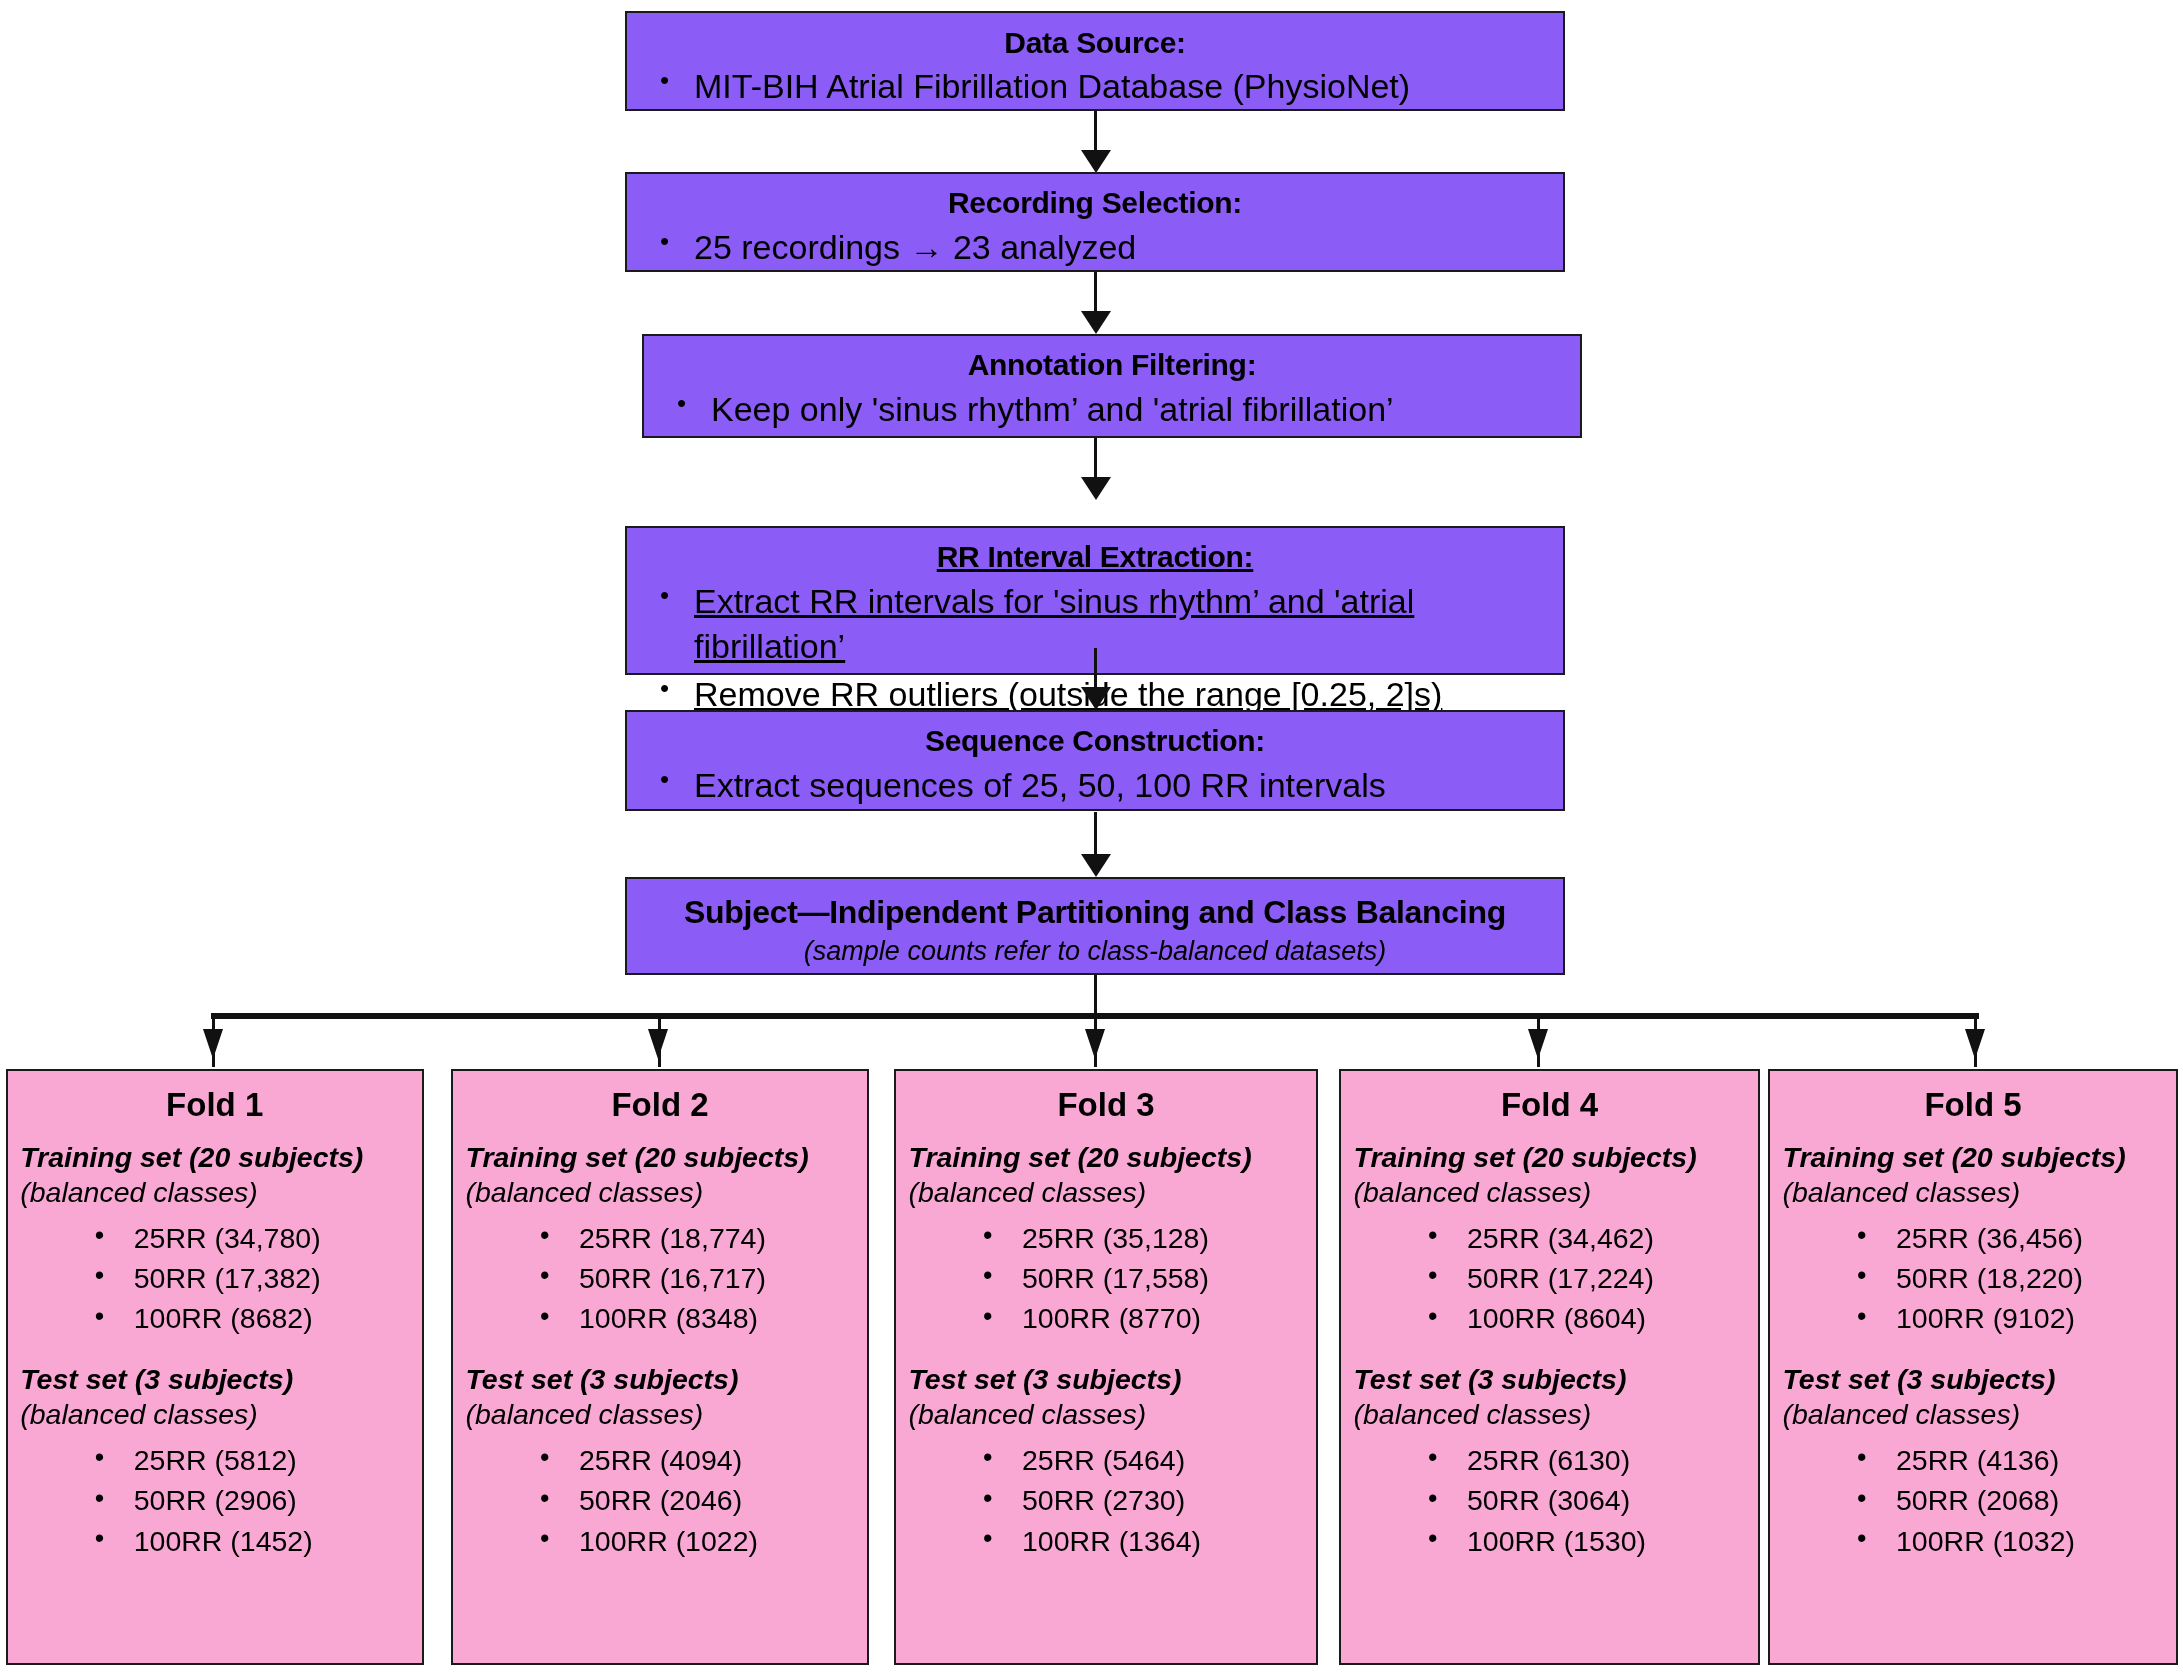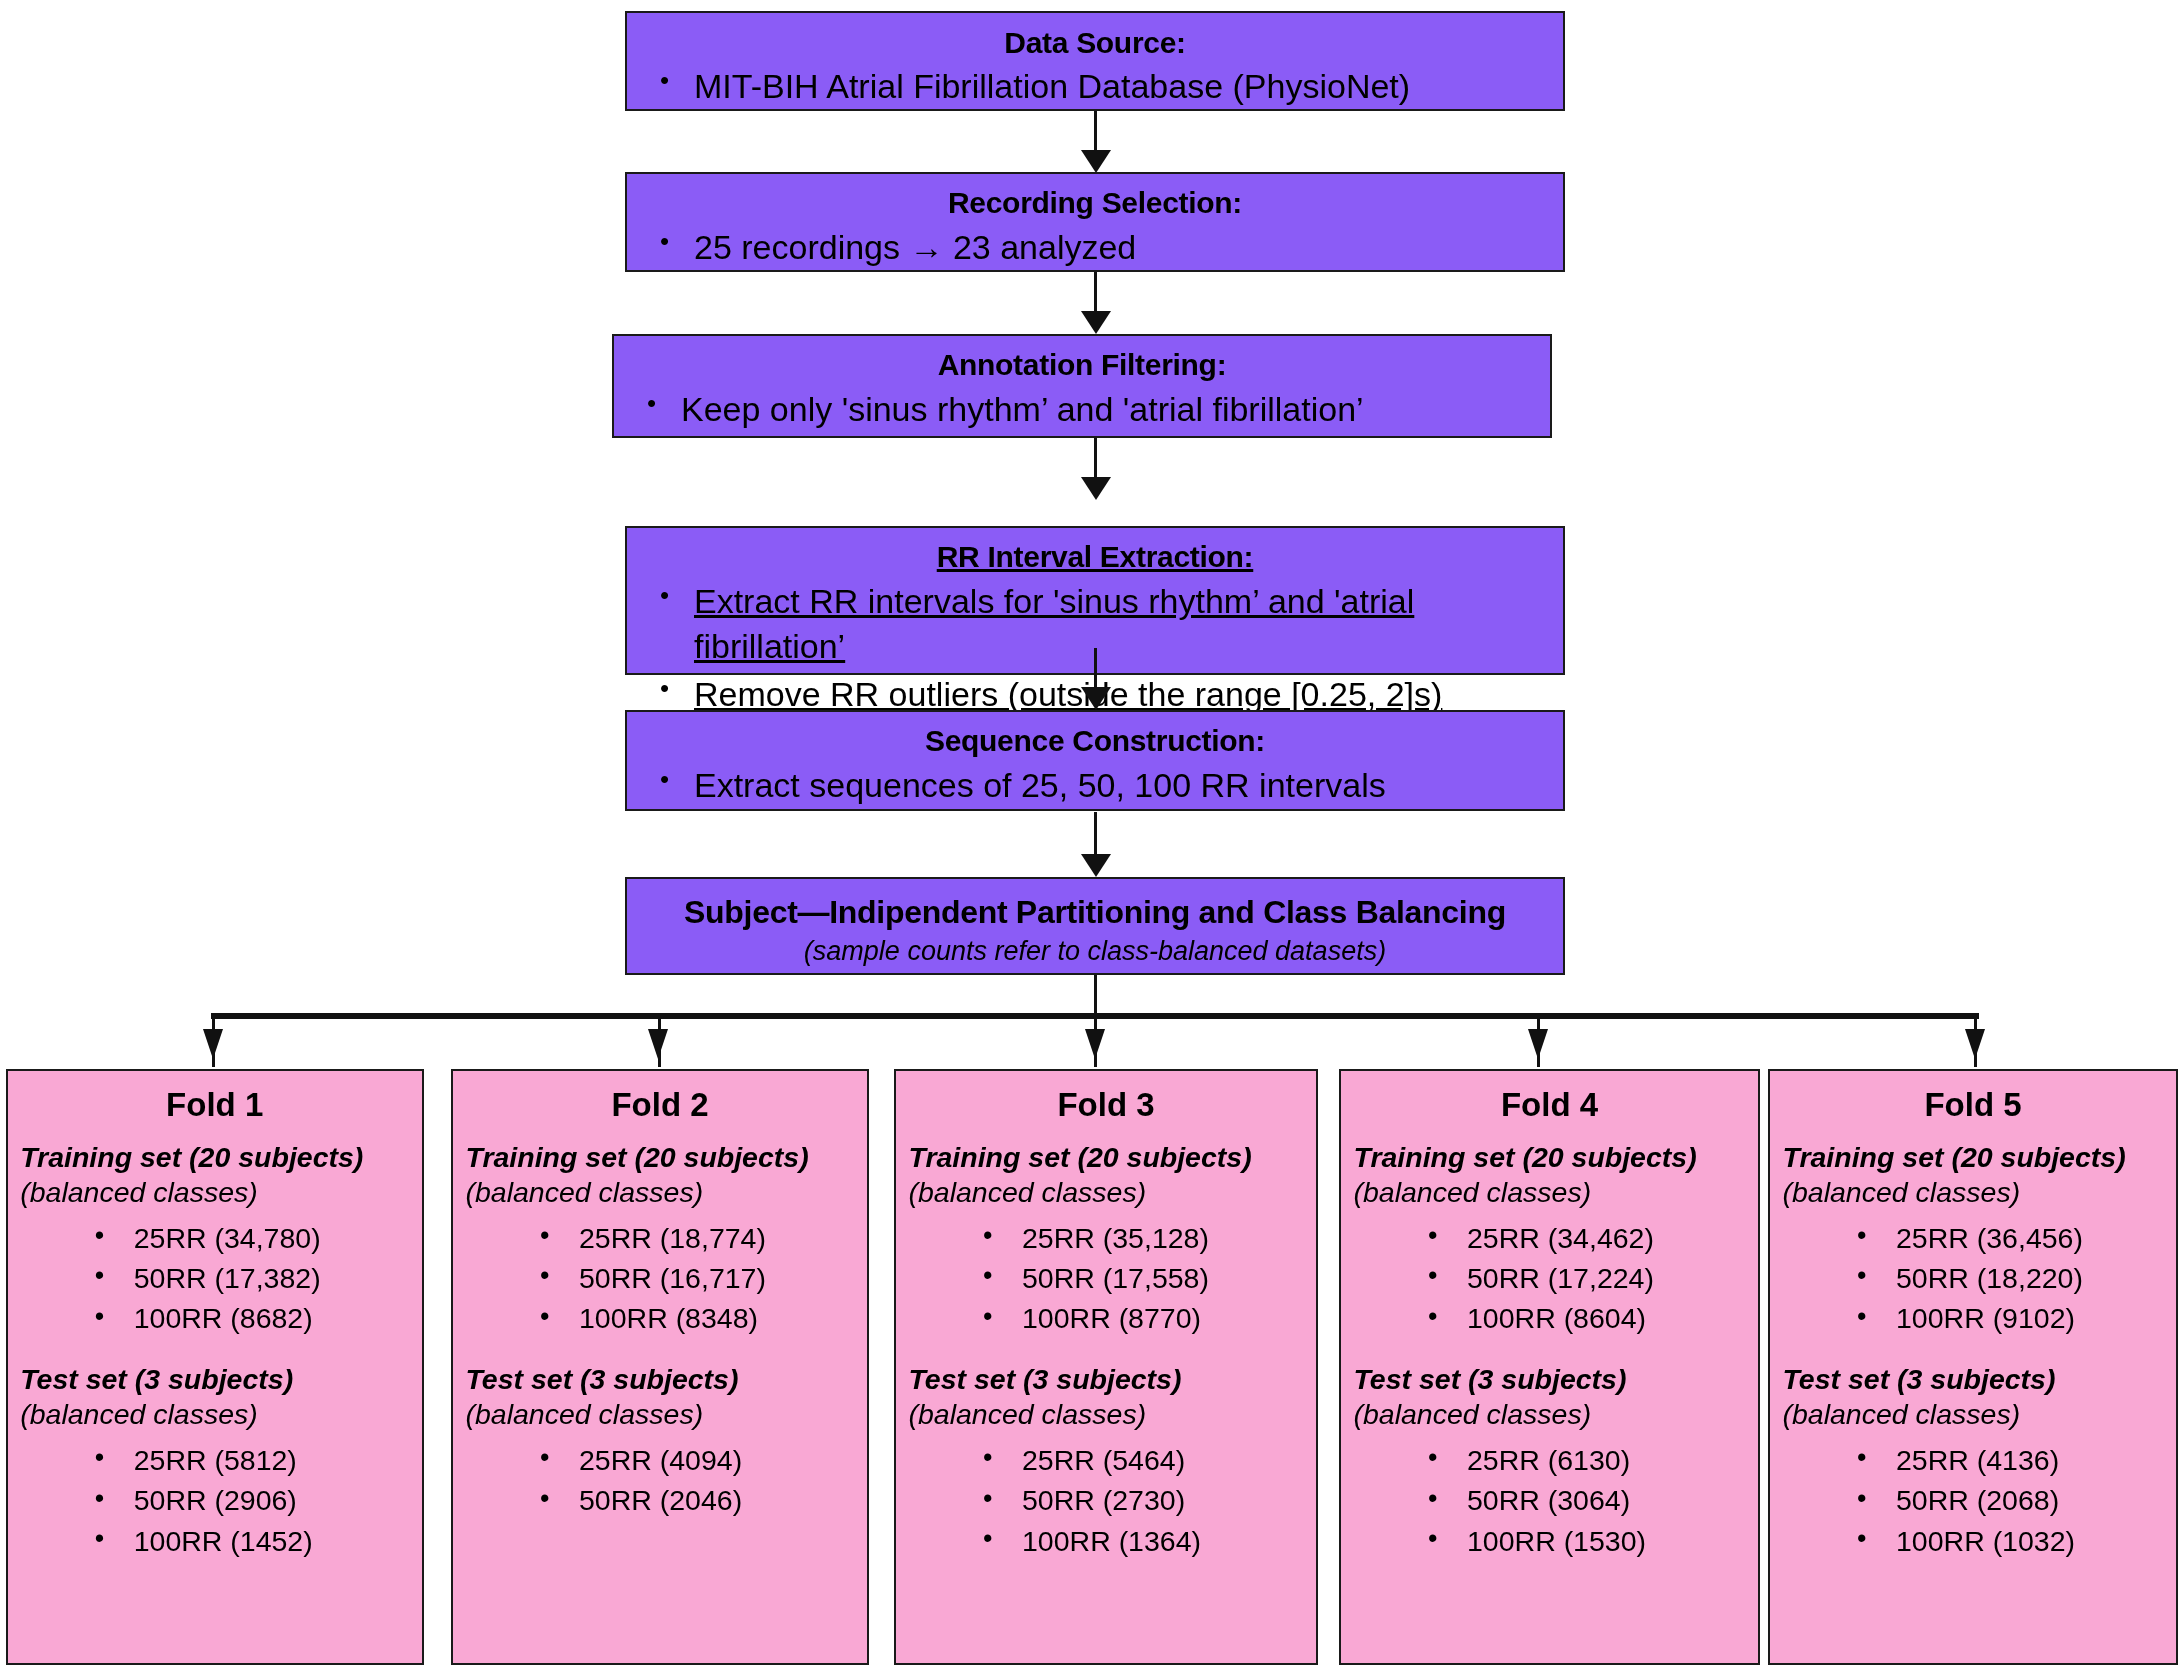--- a/index.html
+++ b/index.html
@@ -153,21 +153,21 @@
   <div class="node" style="left:625px; top:172px; width:940px; height:100px;">
     <div class="title">Recording Selection:</div>
     <ul class="bullets">
       <li>25 recordings → 23 analyzed</li>
     </ul>
   </div>
 
   <div class="vline" style="left:1094px; top:272px; height:47px;"></div>
   <div class="arrowhead" style="left:1081px; top:311px;"></div>
 
-  <div class="node" style="left:612px; top:334px; width:940px; height:104px;">
+  <div class="node" style="left:642px; top:334px; width:940px; height:104px;">
     <div class="title">Annotation Filtering:</div>
     <ul class="bullets">
       <li>Keep only 'sinus rhythm’ and 'atrial fibrillation’</li>
     </ul>
   </div>
 
   <div class="vline" style="left:1094px; top:438px; height:47px;"></div>
   <div class="arrowhead" style="left:1081px; top:477px;"></div>
 
   <div class="node" style="left:625px; top:526px; width:940px; height:149px;text-decoration:underline;">
@@ -239,20 +239,21 @@
     <ul class="fold-bullets">
       <li>25RR (18,774)</li>
       <li>50RR (16,717)</li>
       <li>100RR (8348)</li>
     </ul>
     <div class="set-head">Test set (3 subjects)</div>
     <div class="set-sub">(balanced classes)</div>
     <ul class="fold-bullets">
       <li>25RR (4094)</li>
       <li>50RR (2046)</li>
+      <li>100RR (1022)</li>
     </ul>
   </div>
 
   <div class="fold" style="left:894px; top:1069px; width:424px; height:596px;">
     <div class="fold-title">Fold 3</div>
     <div class="set-head">Training set (20 subjects)</div>
     <div class="set-sub">(balanced classes)</div>
     <ul class="fold-bullets">
       <li>25RR (35,128)</li>
       <li>50RR (17,558)</li>

